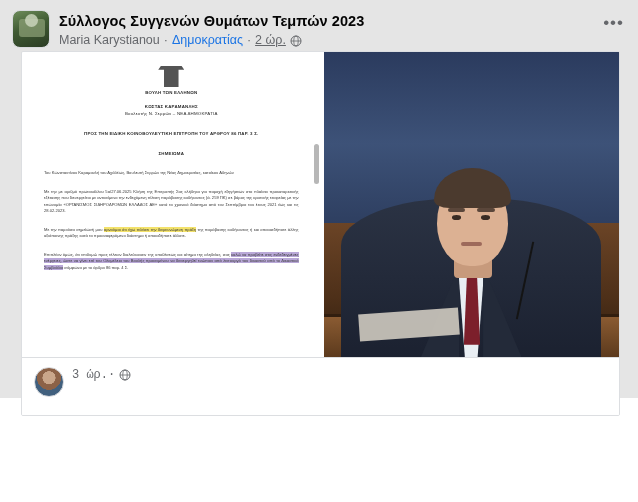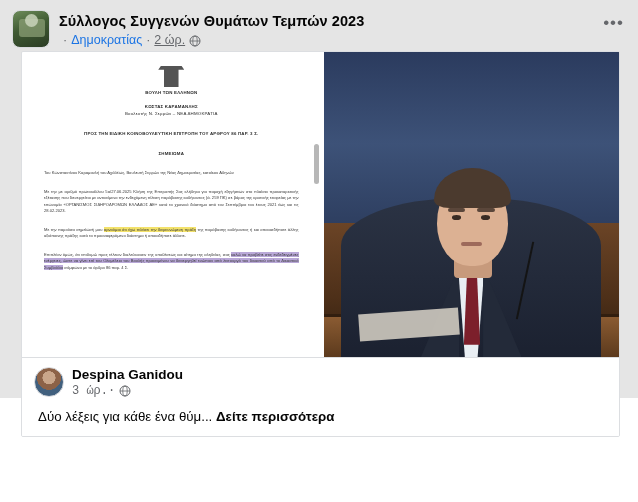--- a/index.html
+++ b/index.html
@@ -386,20 +386,21 @@
 </head>
 <body>
 
 <div class="post">
 
   <div class="post-header">
     <div class="group-avatar"></div>
     <div class="header-text">
       <div class="group-name">Σύλλογος Συγγενών Θυμάτων Τεμπών 2023</div>
       <div class="meta-line">
+        <span class="author">Maria Karystianou</span>
         <span class="sep">·</span>
         <span class="admin">Δημοκρατίας</span>
         <span class="sep">·</span>
         <span class="time">2 ώρ.</span>
         <span class="globe-icon">
           <svg width="12" height="12" viewBox="0 0 12 12">
             <circle cx="6" cy="6" r="5" fill="none" stroke="#65676b" stroke-width="1"></circle>
             <ellipse cx="6" cy="6" rx="2.2" ry="5" fill="none" stroke="#65676b" stroke-width="0.8"></ellipse>
             <line x1="1" y1="6" x2="11" y2="6" stroke="#65676b" stroke-width="0.8"></line>
           </svg>
@@ -461,37 +462,32 @@
         <div class="ph-mouth"></div>
         <div class="ph-paper"></div>
         <div class="ph-mic"></div>
       </div>
     </div>
 
     <div class="shared">
       <div class="shared-header">
         <div class="person-avatar"></div>
         <div class="shared-header-text">
-          <div class="shared-name">Despina Ganidou</div>
           <div class="shared-meta">
             <span>3 ώρ.</span>
             <span class="sep">·</span>
             <span class="globe-icon">
               <svg width="12" height="12" viewBox="0 0 12 12">
                 <circle cx="6" cy="6" r="5" fill="none" stroke="#65676b" stroke-width="1"></circle>
                 <ellipse cx="6" cy="6" rx="2.2" ry="5" fill="none" stroke="#65676b" stroke-width="0.8"></ellipse>
                 <line x1="1" y1="6" x2="11" y2="6" stroke="#65676b" stroke-width="0.8"></line>
               </svg>
             </span>
           </div>
         </div>
       </div>
 
       <div class="shared-text">
-        <div>
-          <span>Δύο λέξεις για κάθε ένα θύμ...</span>
-          <span class="see-more">Δείτε περισσότερα</span>
-        </div>
       </div>
     </div>
 
   </div>
 </div>
 
 </body></html>

